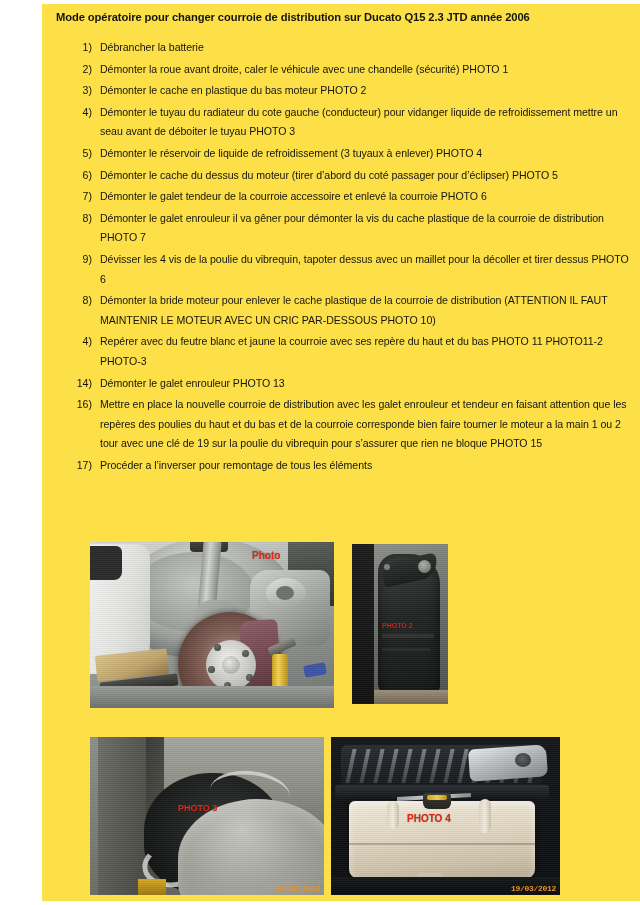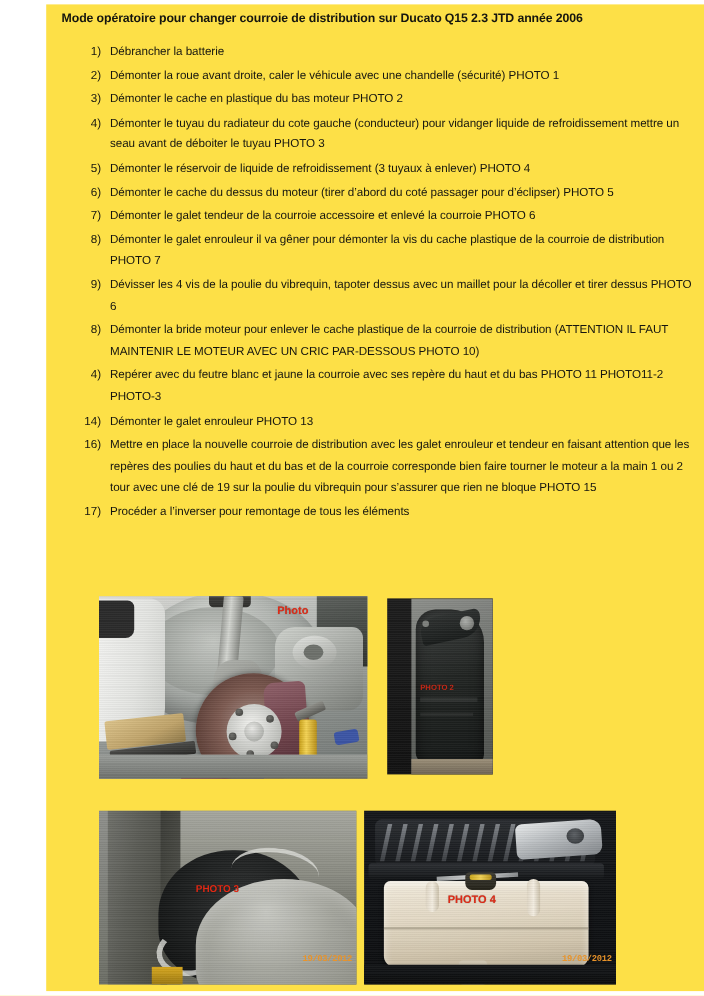--- a/index.html
+++ b/index.html
@@ -105,21 +105,21 @@
     font-weight: bold;
     color: #e02a16;
     text-shadow: 0 0 1px rgba(0,0,0,.4);
     z-index: 9;
     white-space: nowrap;
     text-align: right;
   }
   .photo .stamp {
     position: absolute;
     right: 4px;
-    bottom: 18px;
+    bottom: 2px;
     font-family: "Liberation Mono", monospace;
     font-size: 8px;
     font-weight: bold;
     color: #e8932a;
     letter-spacing: -0.3px;
     z-index: 9;
     white-space: nowrap;
   }
 
   

